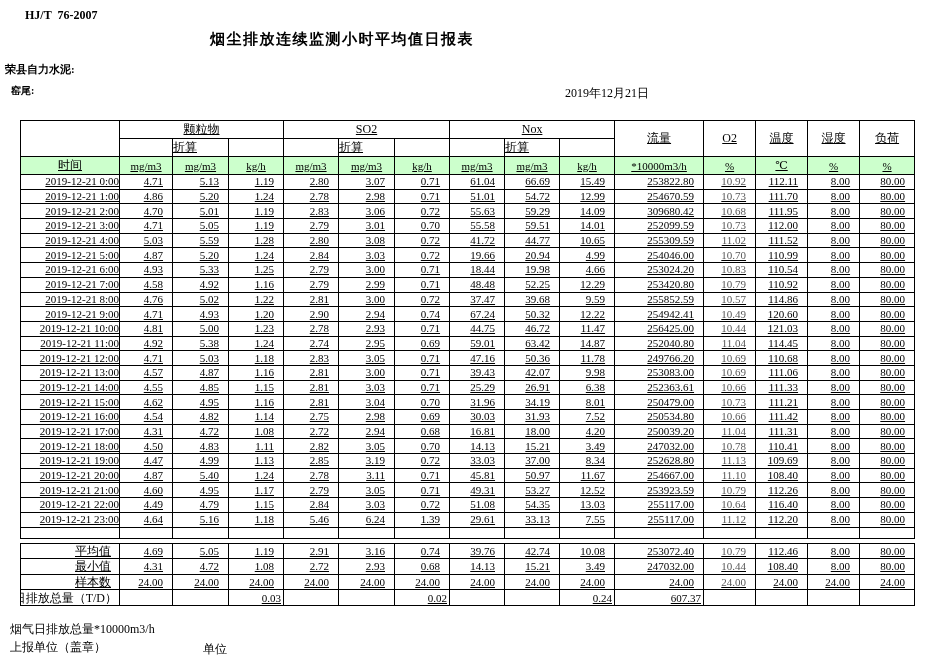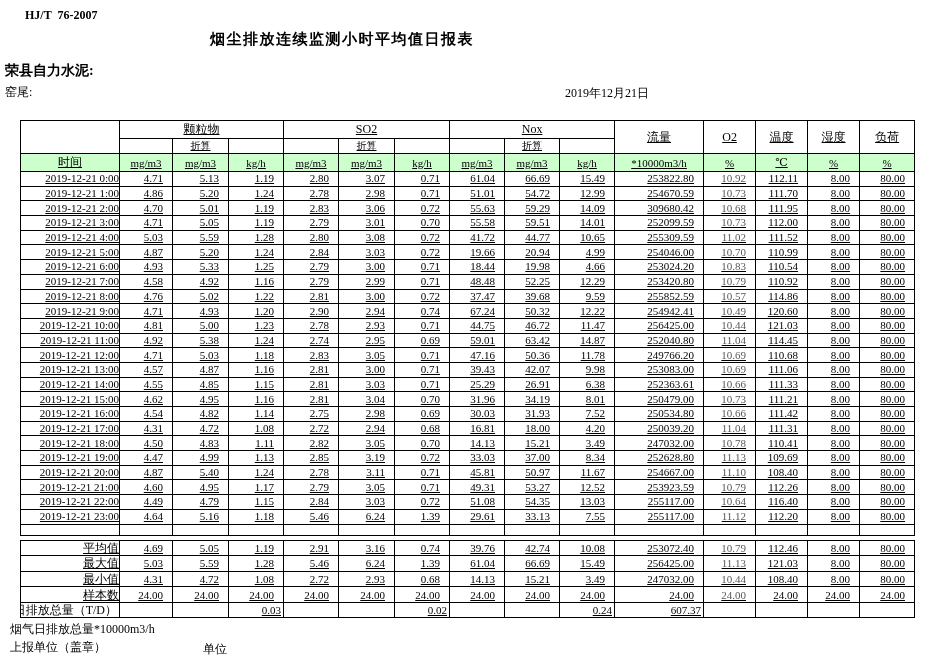--- a/index.html
+++ b/index.html
@@ -4,43 +4,43 @@
 <style>
   html,body { margin:0; padding:0; }
   body {
     width:937px; height:662px; background:#ffffff; color:#000;
     font-family:"Liberation Serif","DejaVu Serif",serif;
     position:relative; overflow:hidden;
   }
   .abs { position:absolute; white-space:pre; }
   #std      { left:25px;  top:8px;  font-weight:bold; font-size:12px; }
   #title    { left:210px; top:30px; font-weight:bold; font-size:15px; letter-spacing:1.5px; }
-  #company  { left:5px;   top:62px; font-weight:bold; font-size:14px; }
-  #location { left:5px;   top:84px; font-weight:normal; font-size:12px; }
+  #company  { left:5px;   top:62px; font-weight:bold; font-size:11px; }
+  #location { left:11px;   top:84px; font-weight:bold; font-size:10px; }
   #date     { left:565px; top:85px; font-size:12px; }
 
   #tables { position:absolute; left:20px; top:120px;text-decoration:underline; }
   table { border-collapse:collapse; table-layout:fixed; width:894px; }
   td,th { border:1px solid #000; padding:0; font-weight:normal; overflow:hidden; }
 
   .hr1 th, .hr1 td { height:13px; font-size:12px; text-align:center; }
-  .hr2 td { height:13px; font-size:10px; text-align:center; }
+  .hr2 td { height:13px; font-size:12px; }
   .green td { background:var(--hdr,#ccffcc); text-align:center; height:14px; font-size:11px; }
   .green td.th-time { font-size:12px; }
 
   .data-row td { height:13.7px; line-height:13px; }
   .num  { text-align:right; padding-right:9px; font-size:11px; }
   .time { text-align:right; padding-right:0; font-size:11px; white-space:pre; }
   #data-body tr td:nth-child(12),
   #summary-body tr td:nth-child(12) { color:#595959; }
 
   .spacer-row td { height:10px; }
   #table2 { margin-top:4px; }
   .sum-row td { height:14.6px; line-height:14px; }
-  .sum-label { text-align:right; padding-right:0; font-size:12px; white-space:nowrap;margin-left:48px; }
+  .sum-label { text-align:right; padding-right:8px; font-size:12px; white-space:nowrap;margin-left:48px; }
   .total-row .num { padding-right:2px; }
   .total-label { position:relative; }
   .total-label span {
     position:absolute; right:2px; bottom:-1px; white-space:nowrap;
     font-size:12px; line-height:14px; border-bottom:1px solid #000;
   }
 
   #f1 { left:10px;  top:621px; font-size:12px;text-align:right; }
   #f2 { left:10px;  top:639px; font-size:12px; }
   #f3 { left:203px; top:641px; font-size:12px; }
@@ -575,37 +575,20 @@
           <td class="num">39.76</td>
           <td class="num">42.74</td>
           <td class="num">10.08</td>
           <td class="num">253072.40</td>
           <td class="num">10.79</td>
           <td class="num">112.46</td>
           <td class="num">8.00</td>
           <td class="num">80.00</td>
         </tr>
         <tr class="sum-row">
-          <td class="sum-label">最大值</td>
-          <td class="num">5.03</td>
-          <td class="num">5.59</td>
-          <td class="num">1.28</td>
-          <td class="num">5.46</td>
-          <td class="num">6.24</td>
-          <td class="num">1.39</td>
-          <td class="num">61.04</td>
-          <td class="num">66.69</td>
-          <td class="num">15.49</td>
-          <td class="num">256425.00</td>
-          <td class="num">11.13</td>
-          <td class="num">121.03</td>
-          <td class="num">8.00</td>
-          <td class="num">80.00</td>
-        </tr>
-        <tr class="sum-row">
           <td class="sum-label">最小值</td>
           <td class="num">4.31</td>
           <td class="num">4.72</td>
           <td class="num">1.08</td>
           <td class="num">2.72</td>
           <td class="num">2.93</td>
           <td class="num">0.68</td>
           <td class="num">14.13</td>
           <td class="num">15.21</td>
           <td class="num">3.49</td>

